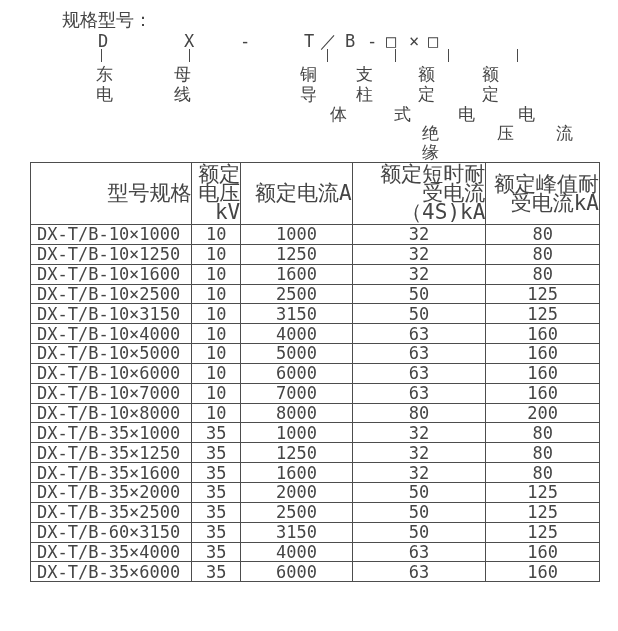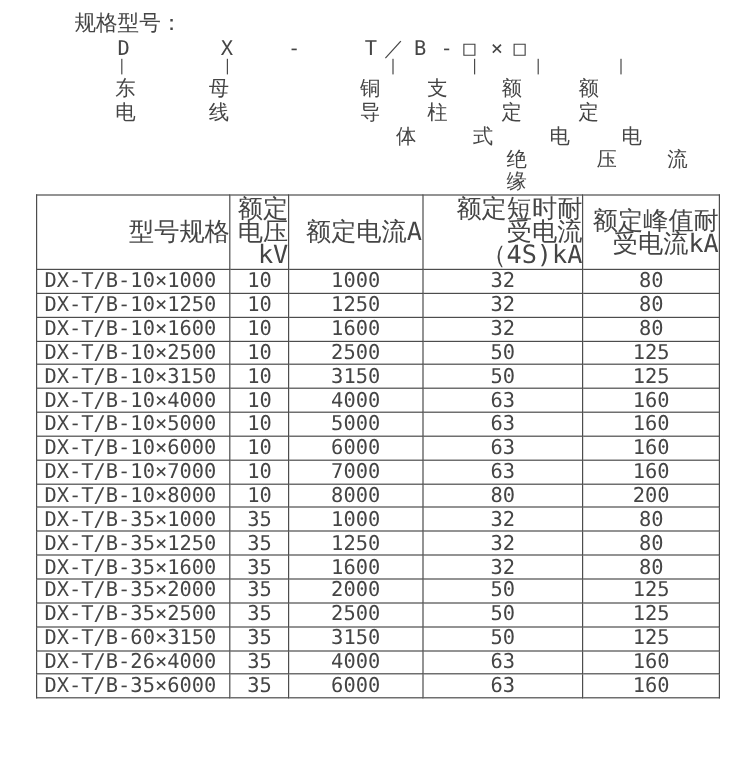--- a/index.html
+++ b/index.html
@@ -233,21 +233,21 @@
           <td>125</td>
         </tr>
         <tr>
           <td class="model">DX-T/B-60×3150</td>
           <td>35</td>
           <td>3150</td>
           <td>50</td>
           <td>125</td>
         </tr>
         <tr>
-          <td class="model">DX-T/B-26×4000</td>
+          <td class="model">DX-T/B-35×4000</td>
           <td>35</td>
           <td>4000</td>
           <td>63</td>
           <td>160</td>
         </tr>
         <tr>
           <td class="model">DX-T/B-35×6000</td>
           <td>35</td>
           <td>6000</td>
           <td>63</td>

